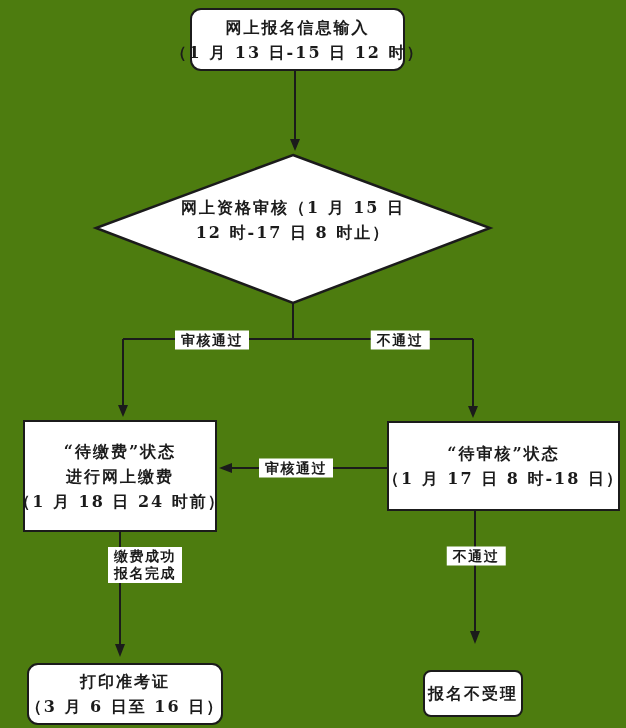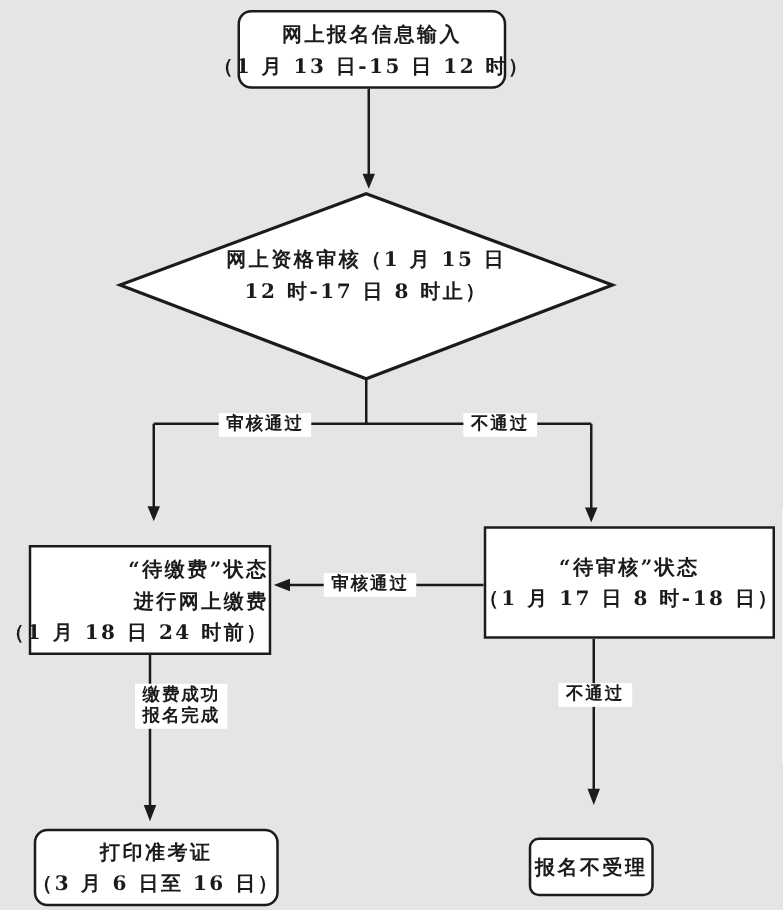--- a/index.html
+++ b/index.html
@@ -7,21 +7,21 @@
     padding: 0;
     background: #ffffff;
     width: 626px;
     height: 728px;
     overflow: hidden;
   }
   .canvas {
     position: relative;
     width: 626px;
     height: 728px;
-    background: #e5e5e5;
+    background: #4d7c0f;
     font-family: "DejaVu Serif", serif;
     color: #1b1b1b;
   }
   svg.connectors {
     position: absolute;
     left: 0; top: 0;
     width: 626px; height: 728px;
   }
   .node {
     position: absolute;
@@ -98,21 +98,21 @@
   <div class="node rounded" style="left:190px; top:8px; width:215px; height:63px;">
     <div class="ln">网上报名信息输入</div>
     <div class="ln">（1 月 13 日-15 日 12 时）</div>
   </div>
 
   <div class="diamond-text" style="left:293px; top:220px;">
     <div class="ln">网上资格审核（1 月 15 日</div>
     <div class="ln">12 时-17 日 8 时止）</div>
   </div>
 
-  <div class="node" style="left:23px; top:436px; width:194px; height:88px;align-items:flex-end;">
+  <div class="node" style="left:23px; top:420px; width:194px; height:112px;">
     <div class="ln">“待缴费”状态</div>
     <div class="ln">进行网上缴费</div>
     <div class="ln">（1 月 18 日 24 时前）</div>
   </div>
 
   <div class="node" style="left:387px; top:421px; width:233px; height:90px;text-align:right;">
     <div class="ln">“待审核”状态</div>
     <div class="ln">（1 月 17 日 8 时-18 日）</div>
   </div>
 

